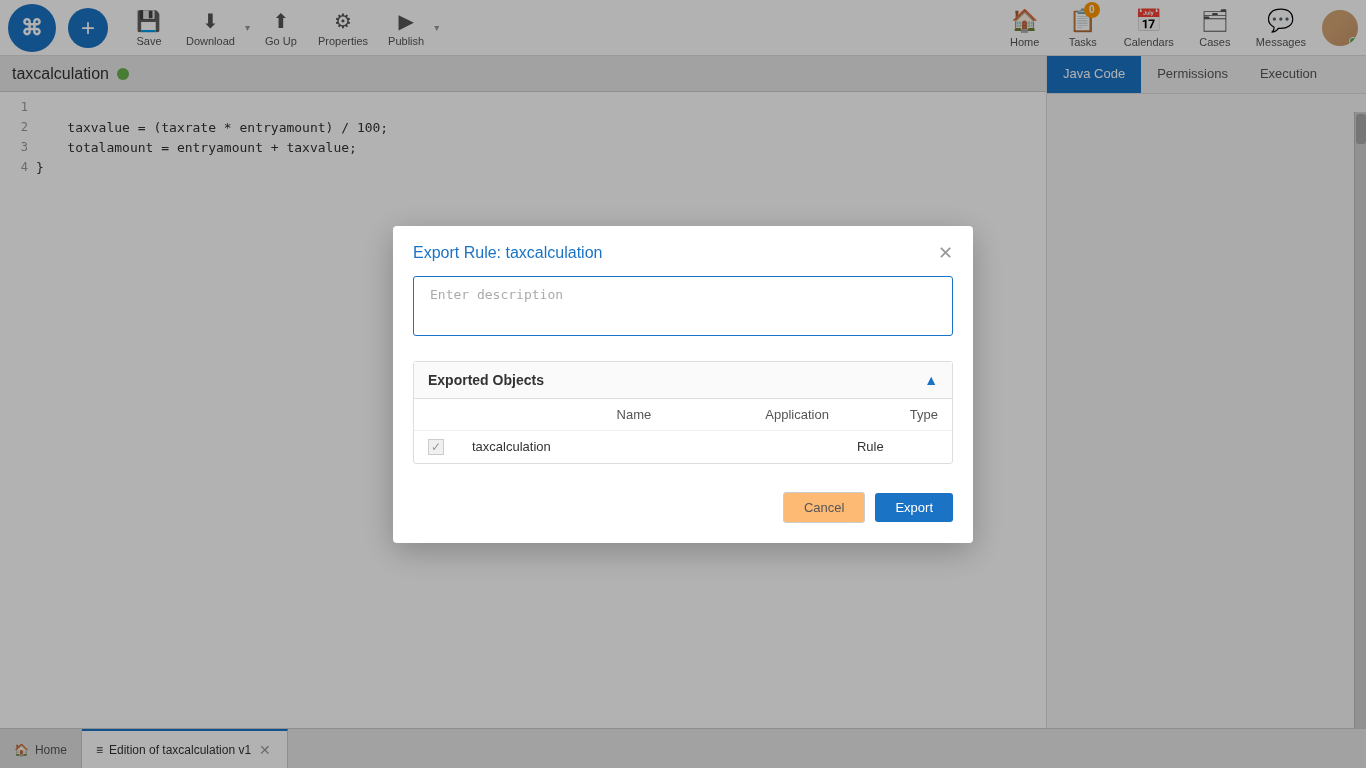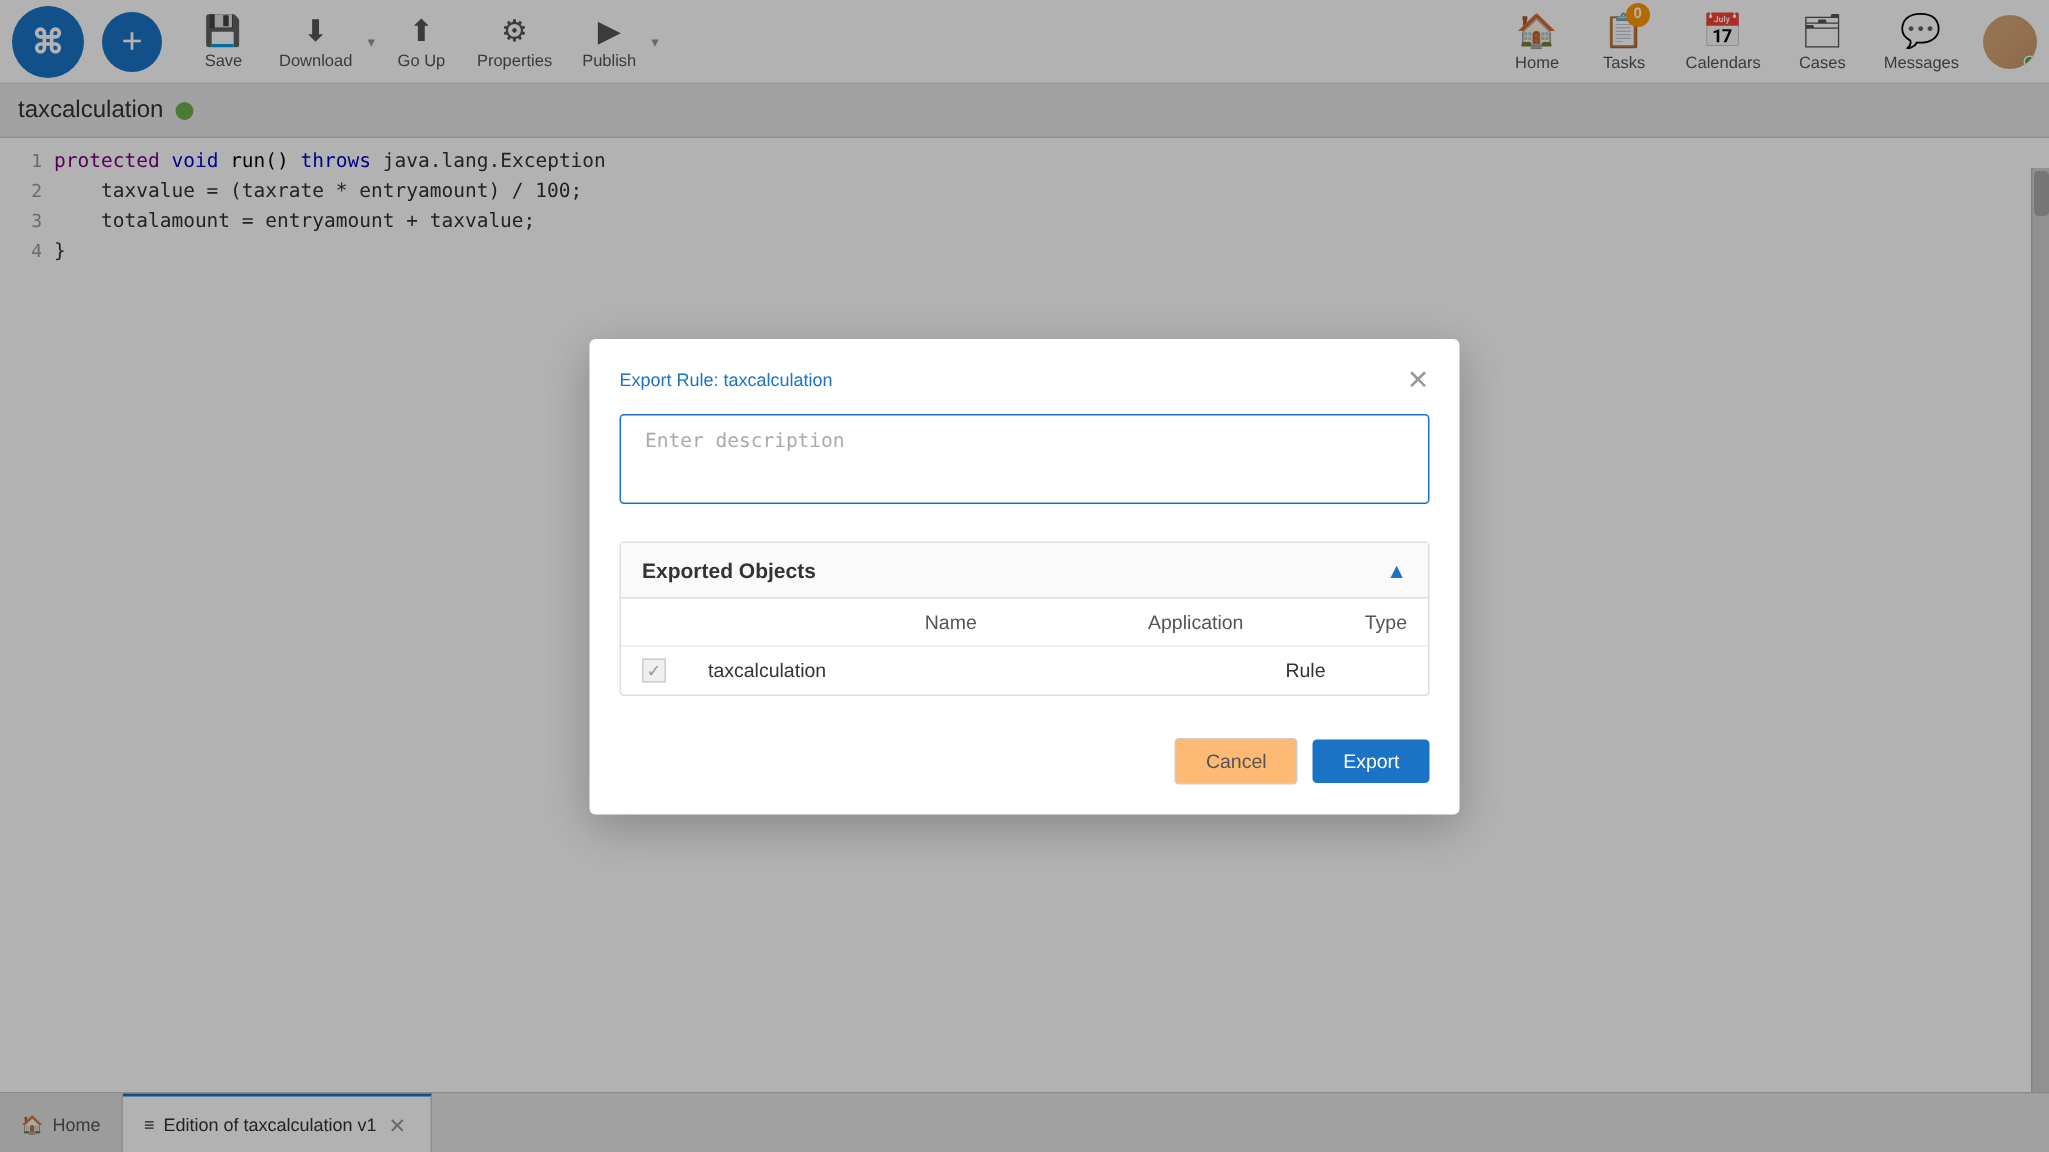--- a/index.html
+++ b/index.html
@@ -93,21 +93,21 @@
     
     .modal {
       background: #fff; border-radius: 4px; width: 580px;
       box-shadow: 0 8px 32px rgba(0,0,0,0.25);
       position: relative; padding: 0;
     }
     .modal-header {
       display: flex; align-items: center; justify-content: space-between;
       padding: 16px 20px 12px; border-bottom: none;
     }
-    .modal-title { font-size: 12px; color: #1a73c5; font-weight: normal; }
+    .modal-title { font-size: 16px; color: #1a73c5; font-weight: normal; }
     .modal-close { background: none; border: none; font-size: 18px; color: #999; cursor: pointer; }
     .modal-body { padding: 0 20px 16px; }
     .description-input {
       width: 100%; border: 1.5px solid #1a73c5; border-radius: 3px;
       padding: 10px 16px; font-size: 13px; color: #333; outline: none;
       resize: none; height: 60px;
     }
     .description-input::placeholder { color: #aaa; }
 
     .exported-objects-section { margin-top: 22px; border: 1px solid #ddd; border-radius: 3px; }
@@ -254,37 +254,43 @@
 <div style="display:flex; height: calc(768px - 56px - 40px); position: relative;">
 
   <div class="editor-area">
     <div class="editor-title-bar">
       <span class="rule-name">taxcalculation</span>
       <span class="status-dot"></span>
     </div>
     <div class="code-area" style="padding-top: 8px; background: #fff; height: calc(100% - 36px); overflow-y: auto;">
       <div class="code-line">
         <span class="line-num">1</span>
-        <span class="line-content"><span class="kw-purple">protected</span> <span class="kw-blue">void</span> run() <span class="kw-blue">throws</span> <span class="code-plain">java.lang.Exception</span></span>
       </div>
       <div class="code-line">
         <span class="line-num">2</span>
         <span class="line-content"><span class="code-plain">&nbsp;&nbsp;&nbsp;&nbsp;taxvalue = (taxrate&nbsp;*&nbsp;entryamount) / 100;</span></span>
       </div>
       <div class="code-line">
         <span class="line-num">3</span>
         <span class="line-content"><span class="code-plain">&nbsp;&nbsp;&nbsp;&nbsp;totalamount = entryamount + taxvalue;</span></span>
       </div>
       <div class="code-line">
         <span class="line-num">4</span>
         <span class="line-content"><span class="code-plain">}</span></span>
       </div>
     </div>
   </div>
 
+  <div class="right-panel">
+    <div class="right-panel-tabs">
+      <button class="right-tab active">Java Code</button>
+      <button class="right-tab">Permissions</button>
+      <button class="right-tab">Execution</button>
+    </div>
+  </div>
 
   <div class="scrollbar-right">
     <div class="scrollbar-handle"></div>
   </div>
 </div>
 
 <div class="bottom-tabs" style="position: relative; z-index: 5;">
   <div class="bottom-tab">
     <span class="bottom-tab-icon">🏠</span>
     <span>Home</span>

